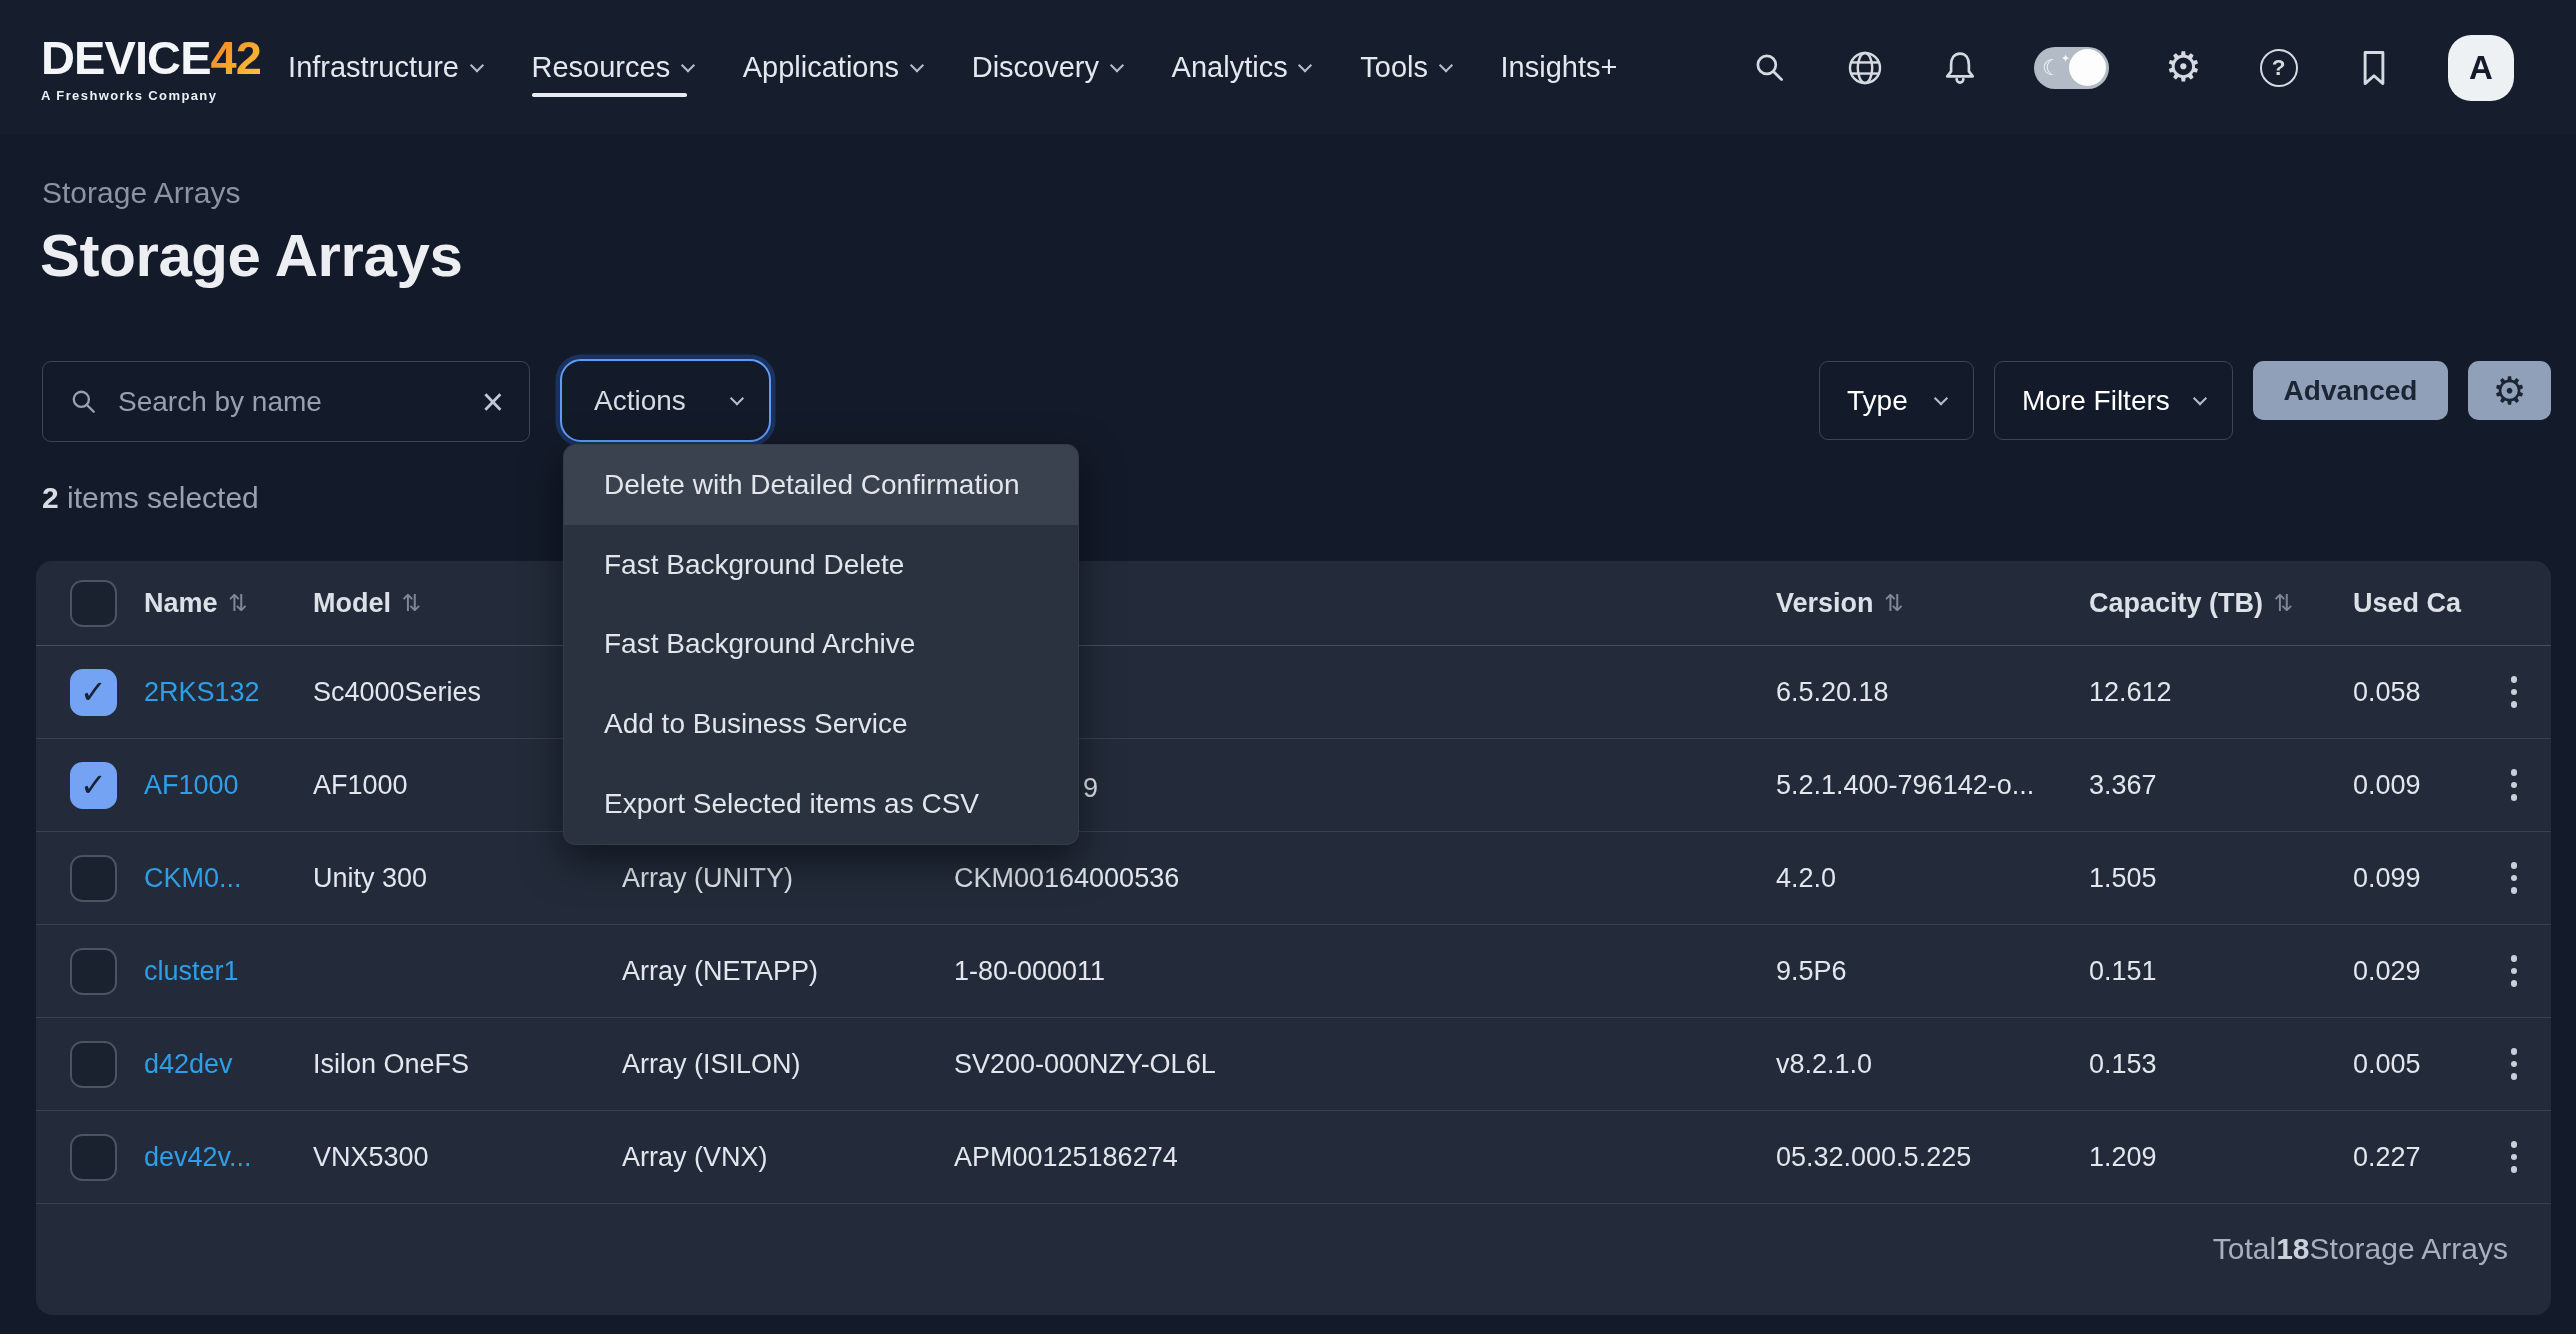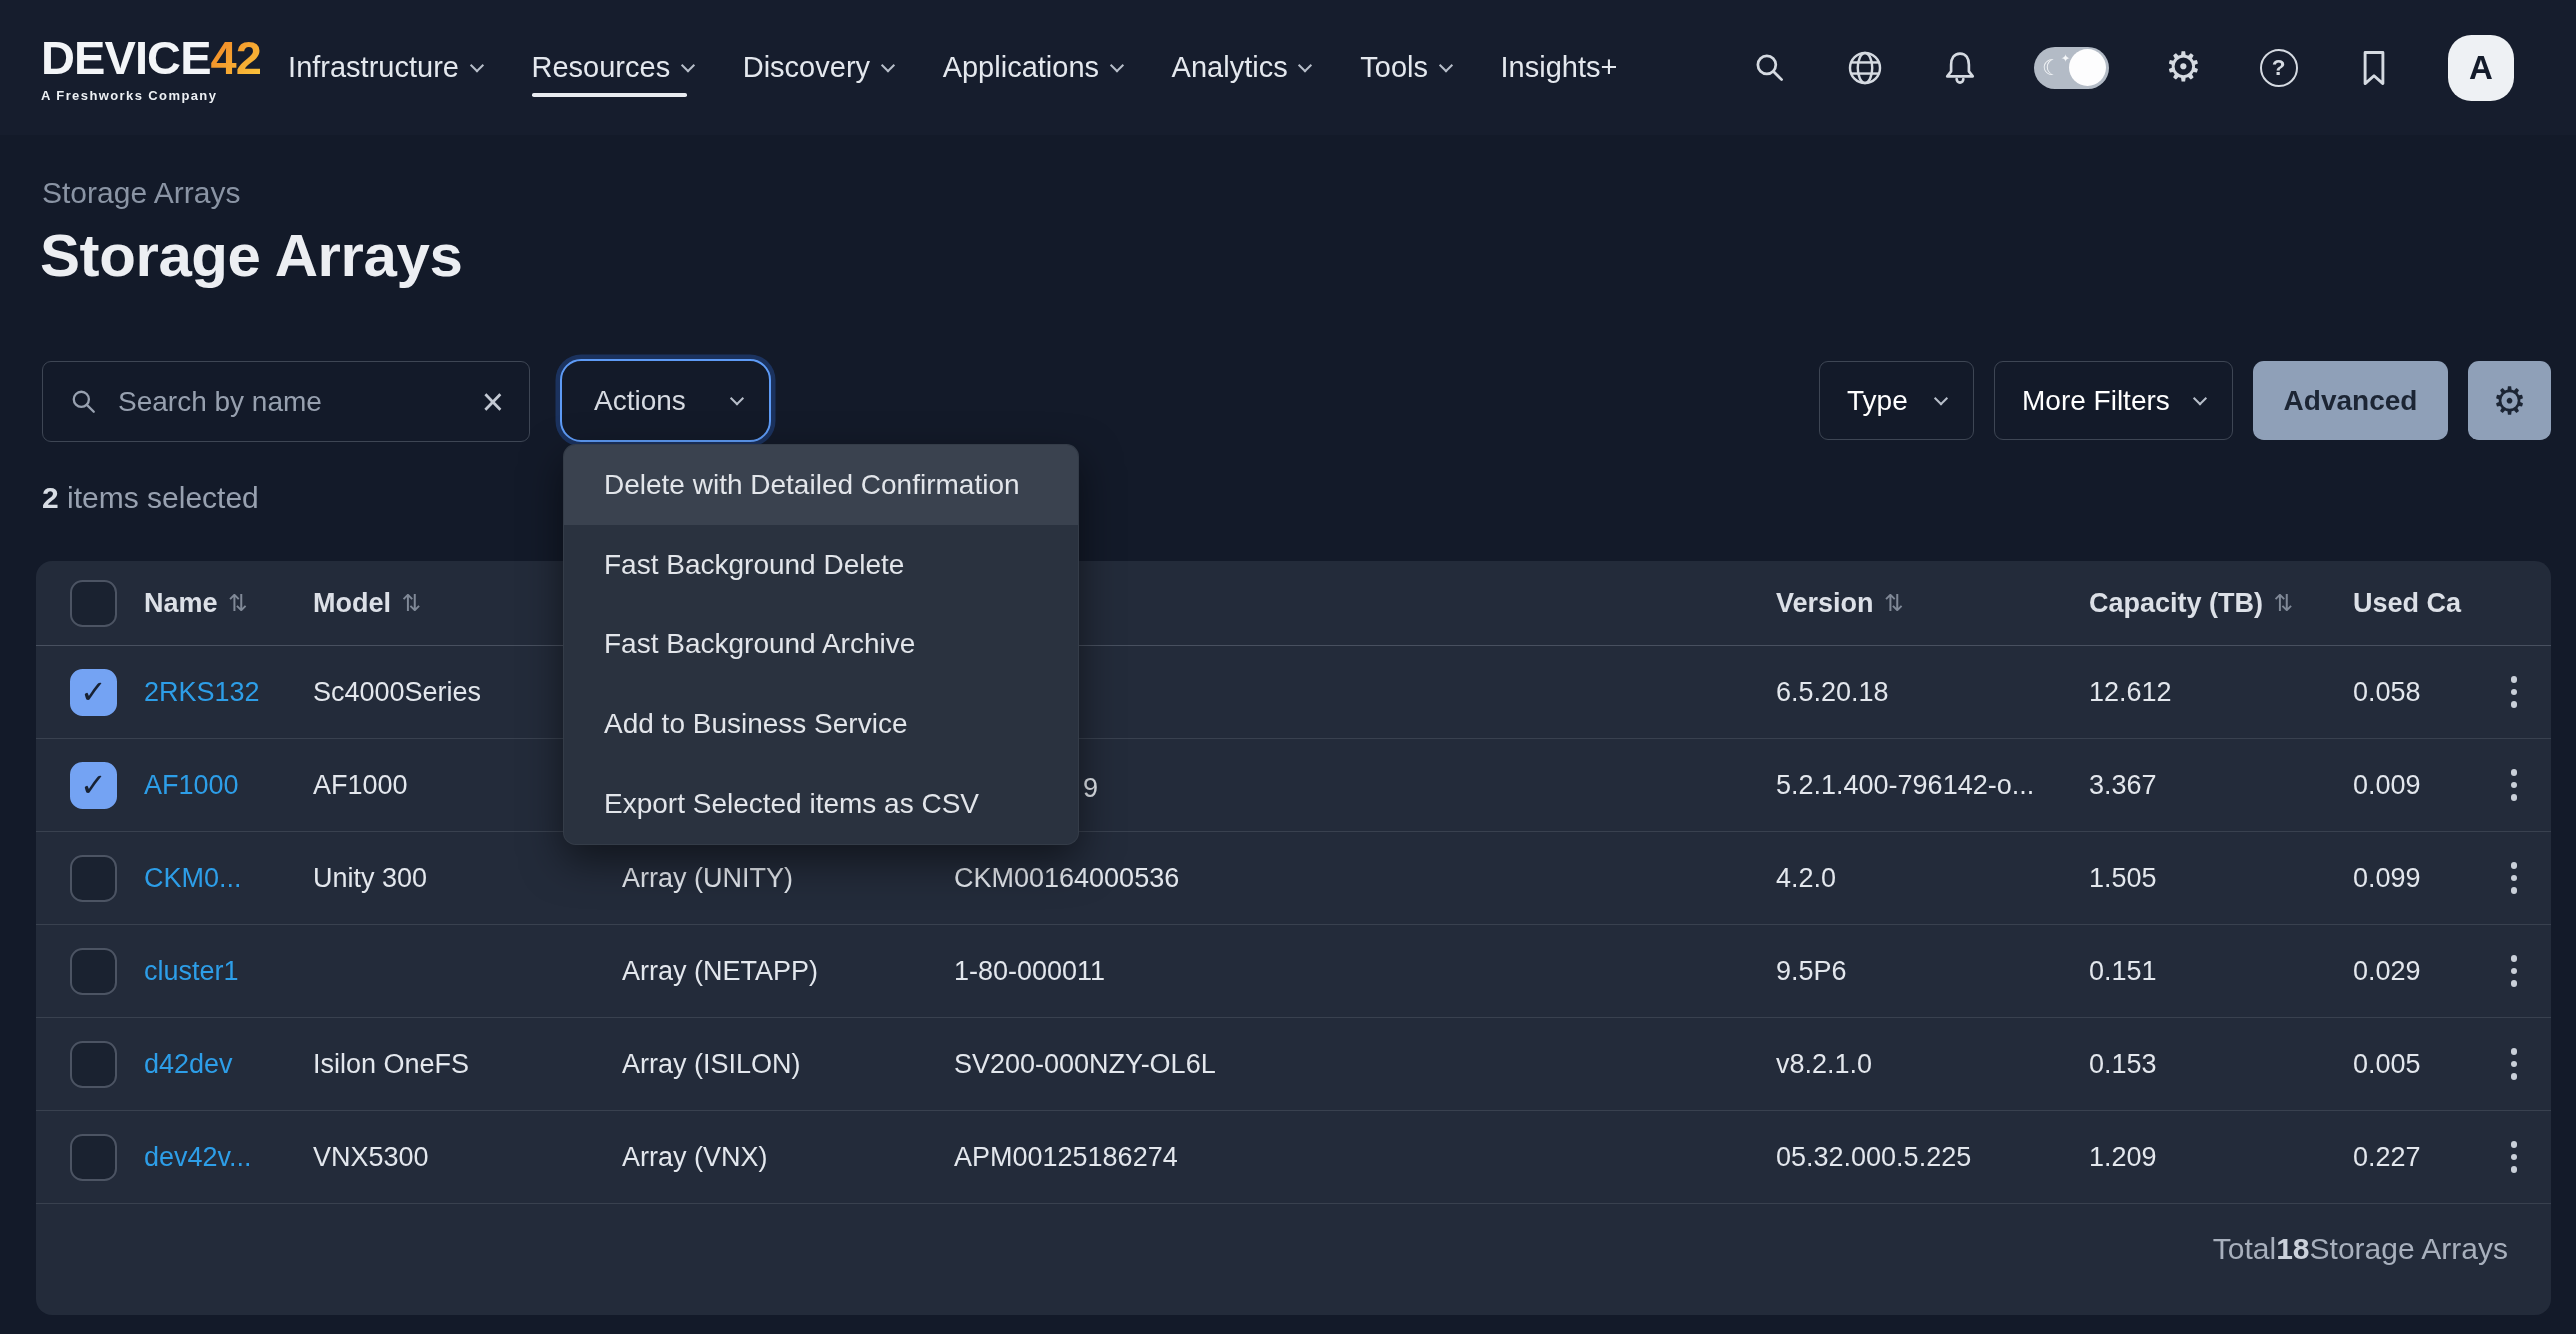--- a/index.html
+++ b/index.html
@@ -56,21 +56,21 @@
   .clear-x{font-size:38px;color:#C3C9D3;cursor:pointer;line-height:1;}
   .actions-btn{position:absolute;left:560px;top:359px;width:211px;height:83px;border-radius:21px;
     border:2.7px solid var(--accent-blue);box-shadow:0 0 0 4.5px rgba(47,107,219,.30);
     display:flex;align-items:center;justify-content:space-between;padding:0 27px 0 32px;
     font-size:28px;color:#D6DAE1;cursor:pointer;background:var(--page-bg);}
   .right-tools{position:absolute;right:25px;top:361px;display:flex;gap:20px;height:79px;}
   .filter-btn{height:79px;border:1.8px solid #3E4654;border-radius:9px;display:flex;align-items:center;
     justify-content:space-between;padding:0 27px;font-size:28px;color:#ffffff;cursor:pointer;text-align:right;}
   .btn-type{width:155px;}
   .btn-more{width:239px;}
-  .solid-btn{height:79px;border-radius:10.8px;background:var(--muted-button-bg);color:#1C2534;
+  .solid-btn{height:59px;border-radius:10.8px;background:var(--muted-button-bg);color:#1C2534;
     display:flex;align-items:center;justify-content:center;font-size:28px;font-weight:700;cursor:pointer;}
   .btn-advanced{width:195px;}
   .btn-gear{width:83px;}
   .btn-gear .gear-glyph{font-size:38px;color:#1C2534;}
   .status-line{position:absolute;left:42px;top:481px;font-size:30px;color:#98A1B0;}
   .status-line b{color:#D8DDE4;}
 
   
   .table-card{position:absolute;left:36px;top:561px;width:2515px;height:754px;background:var(--panel-bg);
     border-radius:16px;overflow:hidden;}
@@ -117,25 +117,25 @@
     <nav class="nav-items">
       <div class="nav-item">
           <span>Infrastructure</span>
           <span class="chev"></span>
         </div>
       <div class="nav-item active">
           <span>Resources</span>
           <span class="chev"></span>
         </div>
       <div class="nav-item">
+          <span>Applications</span>
+          <span class="chev"></span>
+        </div>
+      <div class="nav-item">
           <span>Discovery</span>
-          <span class="chev"></span>
-        </div>
-      <div class="nav-item">
-          <span>Applications</span>
           <span class="chev"></span>
         </div>
       <div class="nav-item">
           <span>Analytics</span>
           <span class="chev"></span>
         </div>
       <div class="nav-item">
           <span>Tools</span>
           <span class="chev"></span>
         </div>

